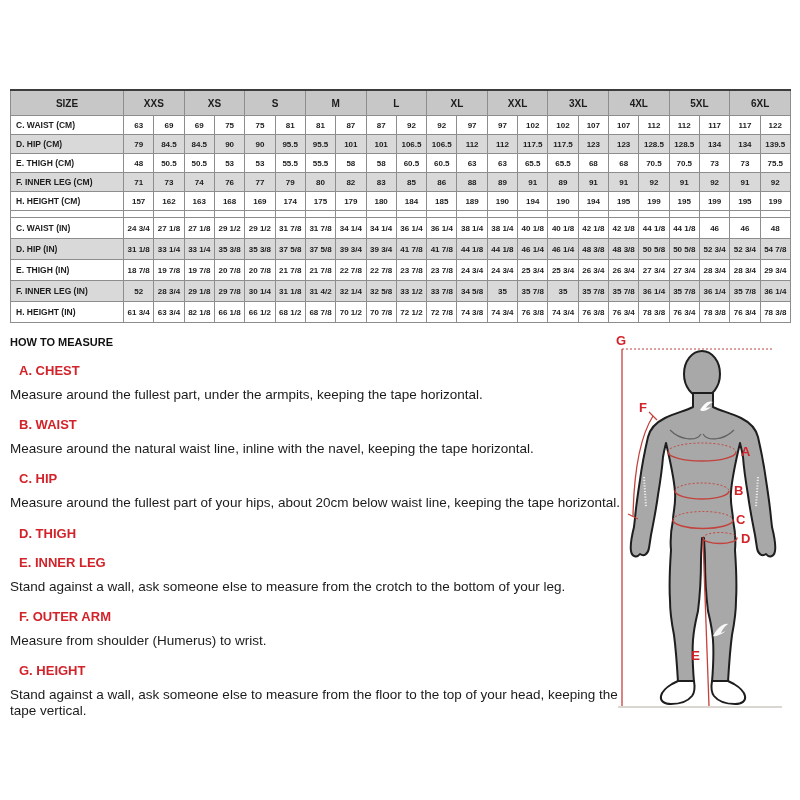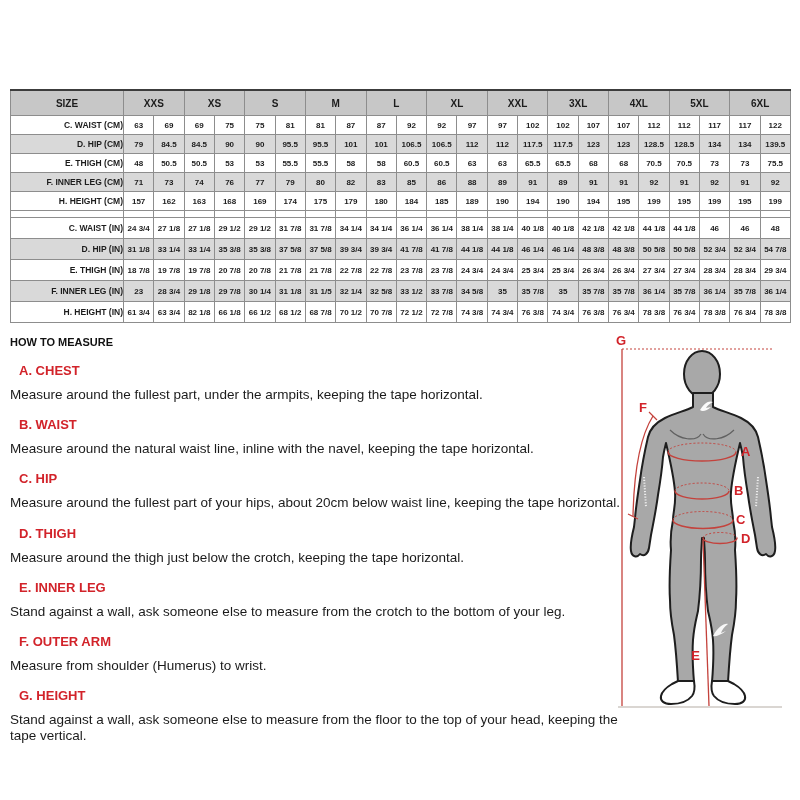--- a/index.html
+++ b/index.html
@@ -21,21 +21,21 @@
         border:1px solid #6f6f6f;border-top:2px solid #3c3c3c;}
   col.label-col{width:113px;}
   th,td{border:1px solid var(--border);padding:0;text-align:center;
         font-size:8px;font-weight:bold;color:#1c1c1c;
         white-space:nowrap;overflow:hidden;}
   thead th{height:24px;background:var(--header-bg);font-size:10px;}
   tbody tr.cm th,tbody tr.cm td{height:18px;}
   tbody tr.inch th,tbody tr.inch td{height:20px;}
   tr.shade th,tr.shade td{background:var(--shade-bg);}
   tr.spacer th,tr.spacer td{height:6px;background:#fff;}
-  th.row-label{text-align:right;padding-left:5px;font-size:8.5px;}
+  th.row-label{text-align:left;padding-left:5px;font-size:8.5px;}
   
   .measure{position:absolute;left:10px;top:336px;width:612px;}
   .measure h2{font-size:11px;margin:0 0 15px 0;color:#111;}
   .m-item{margin-bottom:14px;}
   .m-item h3{font-size:13px;margin:9px;color:var(--red);}
   .m-item p{font-size:13.5px;margin:2px 0 0 0;color:#1b1b1b;line-height:1.2;}
   
   .figure-svg{position:absolute;left:600px;top:335px;}
   .fig-label{font-family:"Liberation Sans",sans-serif;font-size:13px;font-weight:bold;fill:var(--red);}
 </style>
@@ -308,27 +308,27 @@
             <td>26 3/4</td>
             <td>26 3/4</td>
             <td>27 3/4</td>
             <td>27 3/4</td>
             <td>28 3/4</td>
             <td>28 3/4</td>
             <td>29 3/4</td>
           </tr>
           <tr class="inch shade">
             <th class="row-label">F. INNER LEG (IN)</th>
-            <td>23</td>
+            <td>52</td>
             <td>28 3/4</td>
             <td>29 1/8</td>
             <td>29 7/8</td>
             <td>30 1/4</td>
             <td>31 1/8</td>
-            <td>31 1/5</td>
+            <td>31 4/2</td>
             <td>32 1/4</td>
             <td>32 5/8</td>
             <td>33 1/2</td>
             <td>33 7/8</td>
             <td>34 5/8</td>
             <td>35</td>
             <td>35 7/8</td>
             <td>35</td>
             <td>35 7/8</td>
             <td>35 7/8</td>
@@ -377,21 +377,20 @@
         <div class="m-item">
           <h3>B. WAIST</h3>
           <p>Measure around the natural waist line, inline with the navel, keeping the tape horizontal.</p>
         </div>
         <div class="m-item">
           <h3>C. HIP</h3>
           <p>Measure around the fullest part of your hips, about 20cm below waist line, keeping the tape horizontal.</p>
         </div>
         <div class="m-item">
           <h3>D. THIGH</h3>
-          <p>Measure around the thigh just below the crotch, keeping the tape horizontal.</p>
         </div>
         <div class="m-item">
           <h3>E. INNER LEG</h3>
           <p>Stand against a wall, ask someone else to measure from the crotch to the bottom of your leg.</p>
         </div>
         <div class="m-item">
           <h3>F. OUTER ARM</h3>
           <p>Measure from shoulder (Humerus) to wrist.</p>
         </div>
         <div class="m-item">

